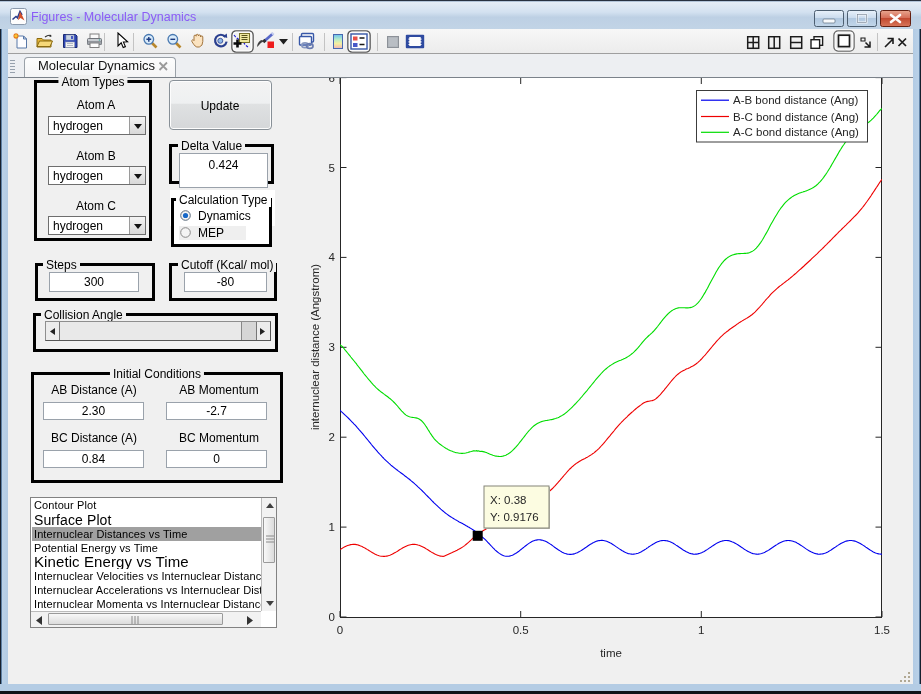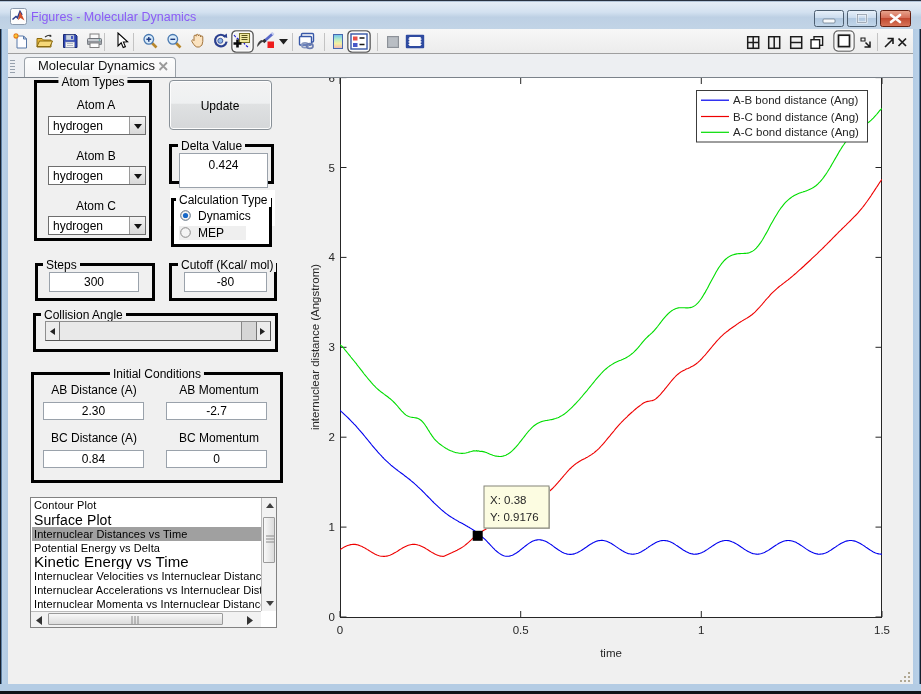--- a/index.html
+++ b/index.html
@@ -297,21 +297,21 @@
 <div class="fld" style="left:166px;top:402px;width:101px;height:18px">-2.7</div>
 <div class="lbl" style="left:94px;top:431px;transform:translateX(-50%)">BC Distance (A)</div>
 <div class="lbl" style="left:219px;top:431px;transform:translateX(-50%)">BC Momentum</div>
 <div class="fld" style="left:43px;top:450px;width:101px;height:18px">0.84</div>
 <div class="fld" style="left:166px;top:450px;width:101px;height:18px">0</div>
 
 <div class="abs" style="left:30px;top:497px;width:247px;height:131px;background:#fff;border:1px solid #828282">
 <div class="abs" style="left:1px;top:0px;width:229px;height:14px;padding-left:2px;font-size:11px;line-height:14px;letter-spacing:0.1px;white-space:nowrap;overflow:hidden">Contour Plot</div>
 <div class="abs" style="left:1px;top:15px;width:229px;height:14px;padding-left:2px;font-size:14px;line-height:14px;letter-spacing:0.1px;white-space:nowrap;overflow:hidden">Surface Plot</div>
 <div class="abs" style="left:1px;top:29px;width:229px;height:14px;background:#a0a0a0;padding-left:2px;font-size:11px;line-height:14px;letter-spacing:0.1px;white-space:nowrap;overflow:hidden">Internuclear Distances vs Time</div>
-<div class="abs" style="left:1px;top:43px;width:229px;height:14px;padding-left:2px;font-size:11px;line-height:14px;letter-spacing:0.1px;white-space:nowrap;overflow:hidden">Potential Energy vs Delta</div>
+<div class="abs" style="left:1px;top:43px;width:229px;height:14px;padding-left:2px;font-size:11px;line-height:14px;letter-spacing:0.1px;white-space:nowrap;overflow:hidden">Potential Energy vs Time</div>
 <div class="abs" style="left:1px;top:57px;width:229px;height:14px;padding-left:2px;font-size:15px;line-height:14px;letter-spacing:0.1px;white-space:nowrap;overflow:hidden">Kinetic Energy vs Time</div>
 <div class="abs" style="left:1px;top:71px;width:229px;height:14px;padding-left:2px;font-size:11px;line-height:14px;letter-spacing:0.1px;white-space:nowrap;overflow:hidden">Internuclear Velocities vs Internuclear Distance</div>
 <div class="abs" style="left:1px;top:85px;width:229px;height:14px;padding-left:2px;font-size:11px;line-height:14px;letter-spacing:0.1px;white-space:nowrap;overflow:hidden">Internuclear Accelerations vs Internuclear Dista</div>
 <div class="abs" style="left:1px;top:99px;width:229px;height:14px;padding-left:2px;font-size:11px;line-height:14px;letter-spacing:0.1px;white-space:nowrap;overflow:hidden">Internuclear Momenta vs Internuclear Distance </div>
 
 <div class="abs" style="left:230px;top:0;width:15px;height:113px;background:#f2f2f2;border-left:1px solid #bbb">
  <svg class="abs" style="left:3.5px;top:5px" width="8" height="6">
         <path d="M4 0 L8 5 H0 z" fill="#404040"></path>
       </svg>
  <div class="abs" style="left:1px;top:19px;width:12px;height:46px;background:linear-gradient(90deg,#f8f8f8,#dcdcdc);border:1px solid #9a9a9a;border-radius:1px">

